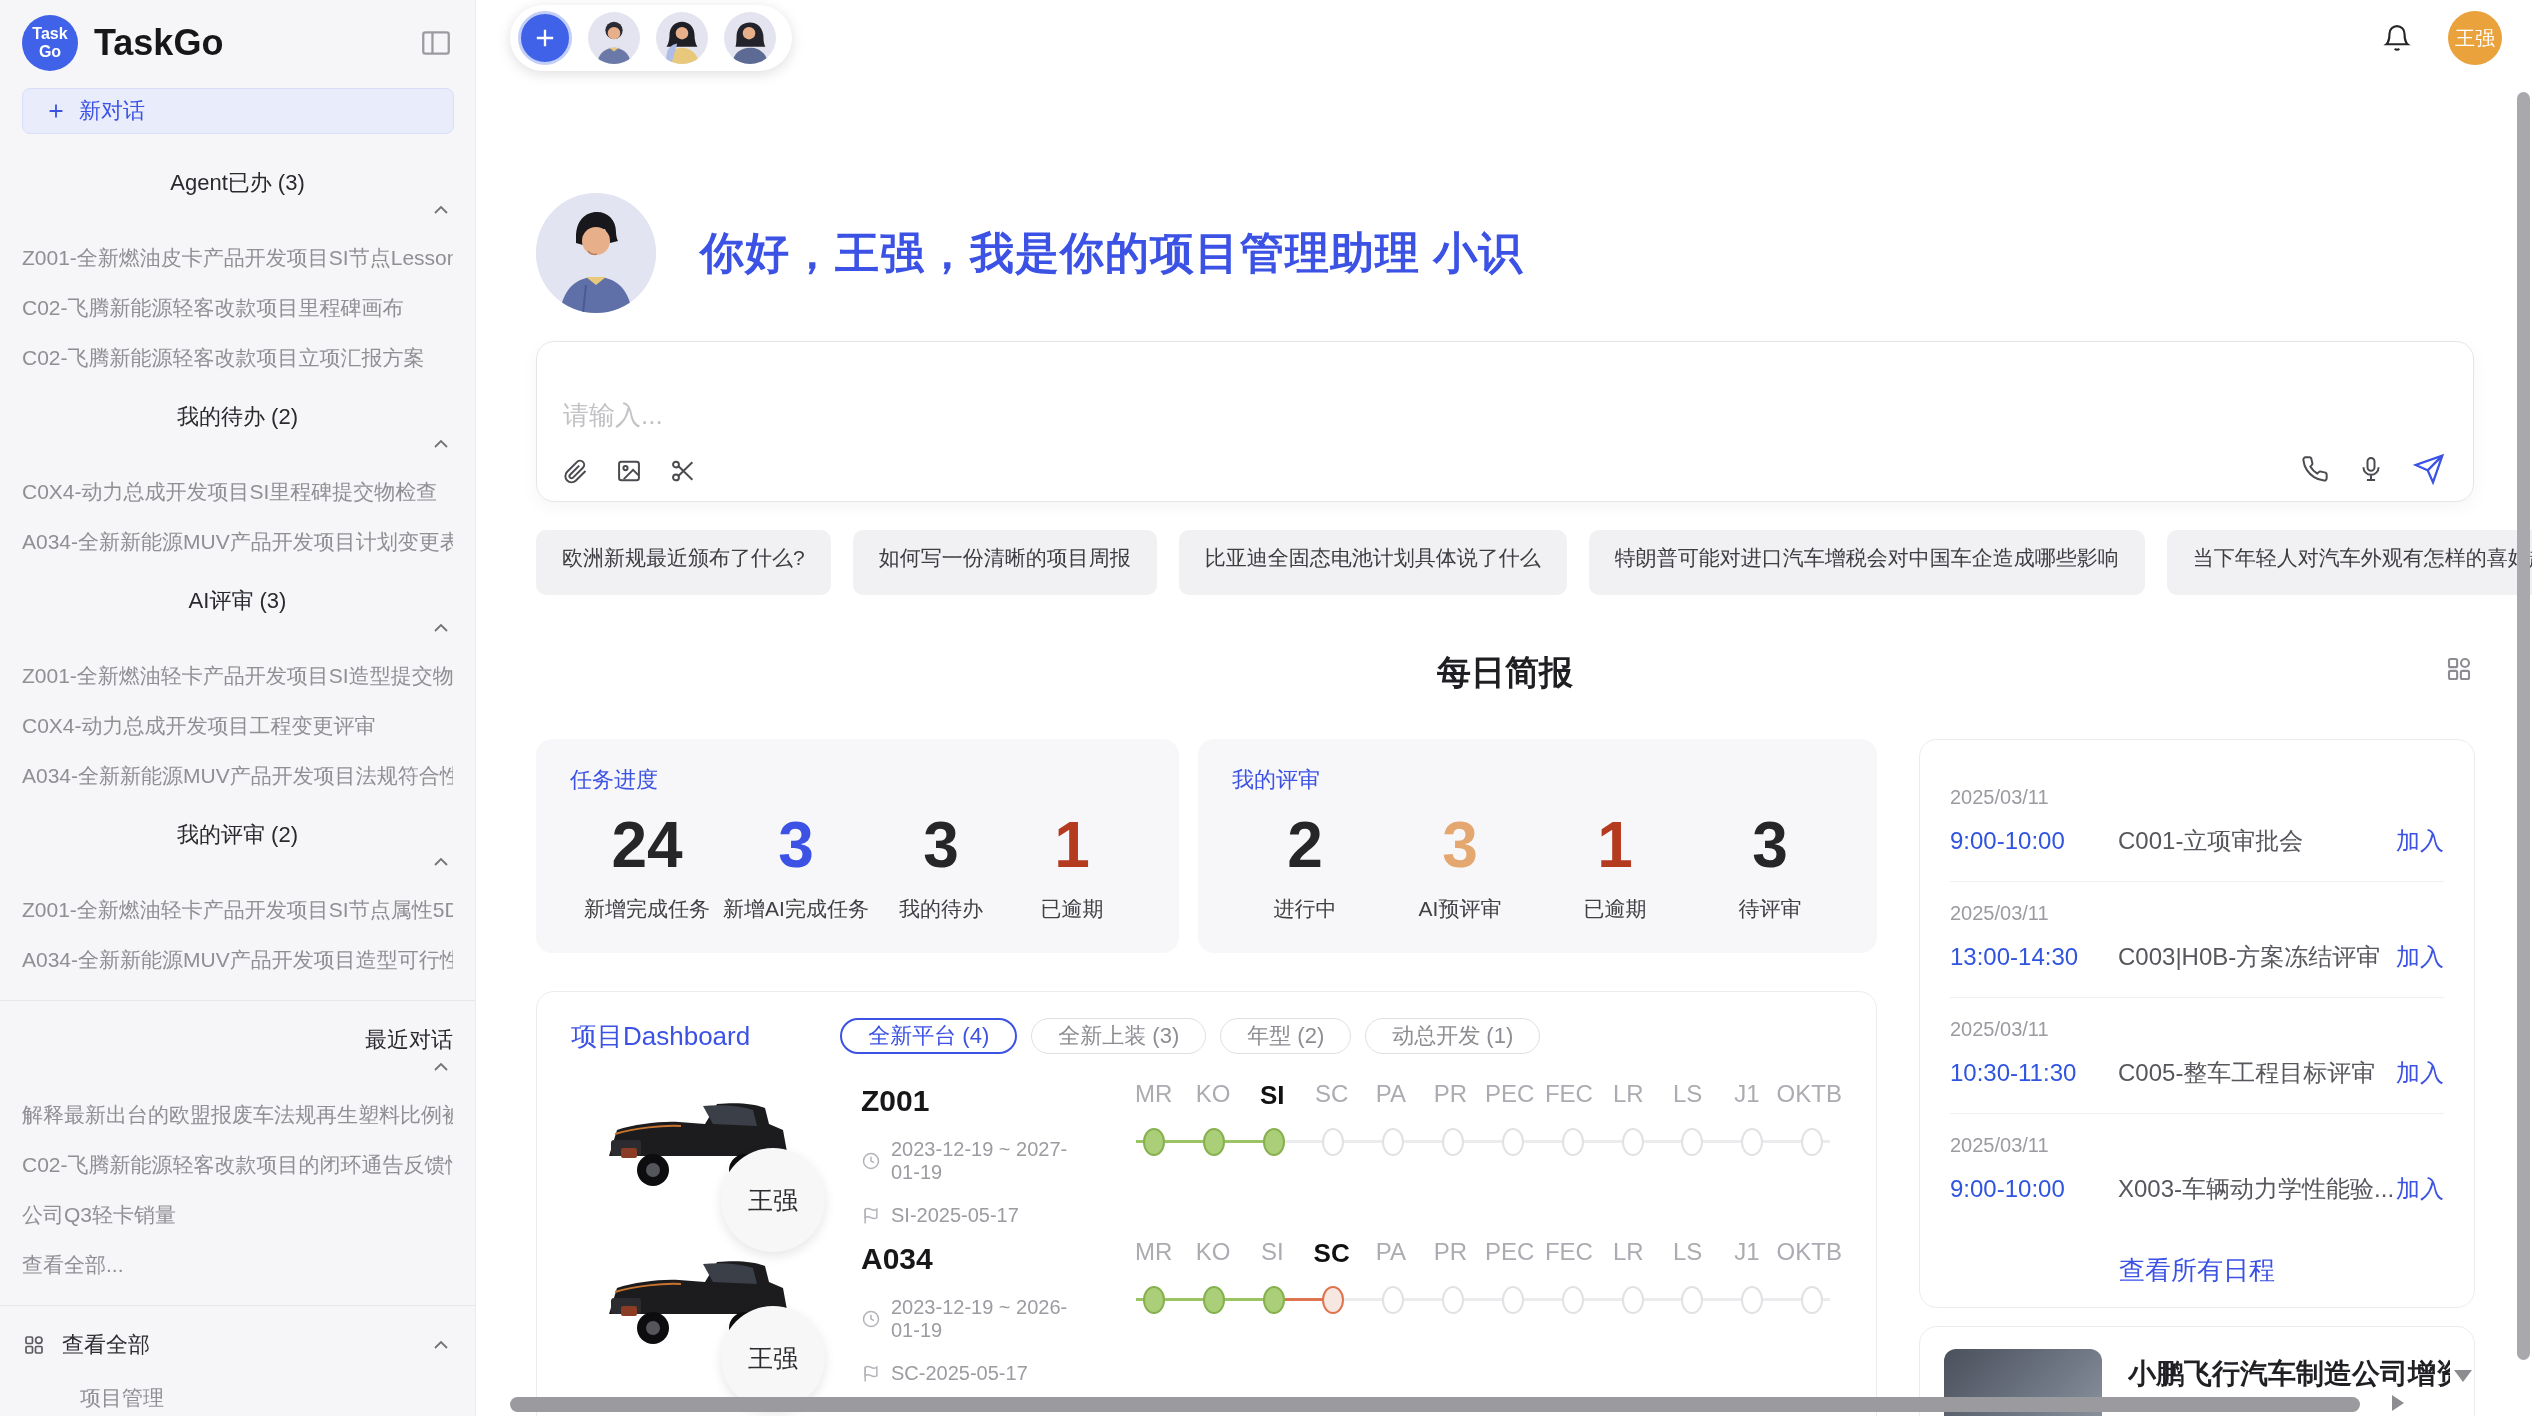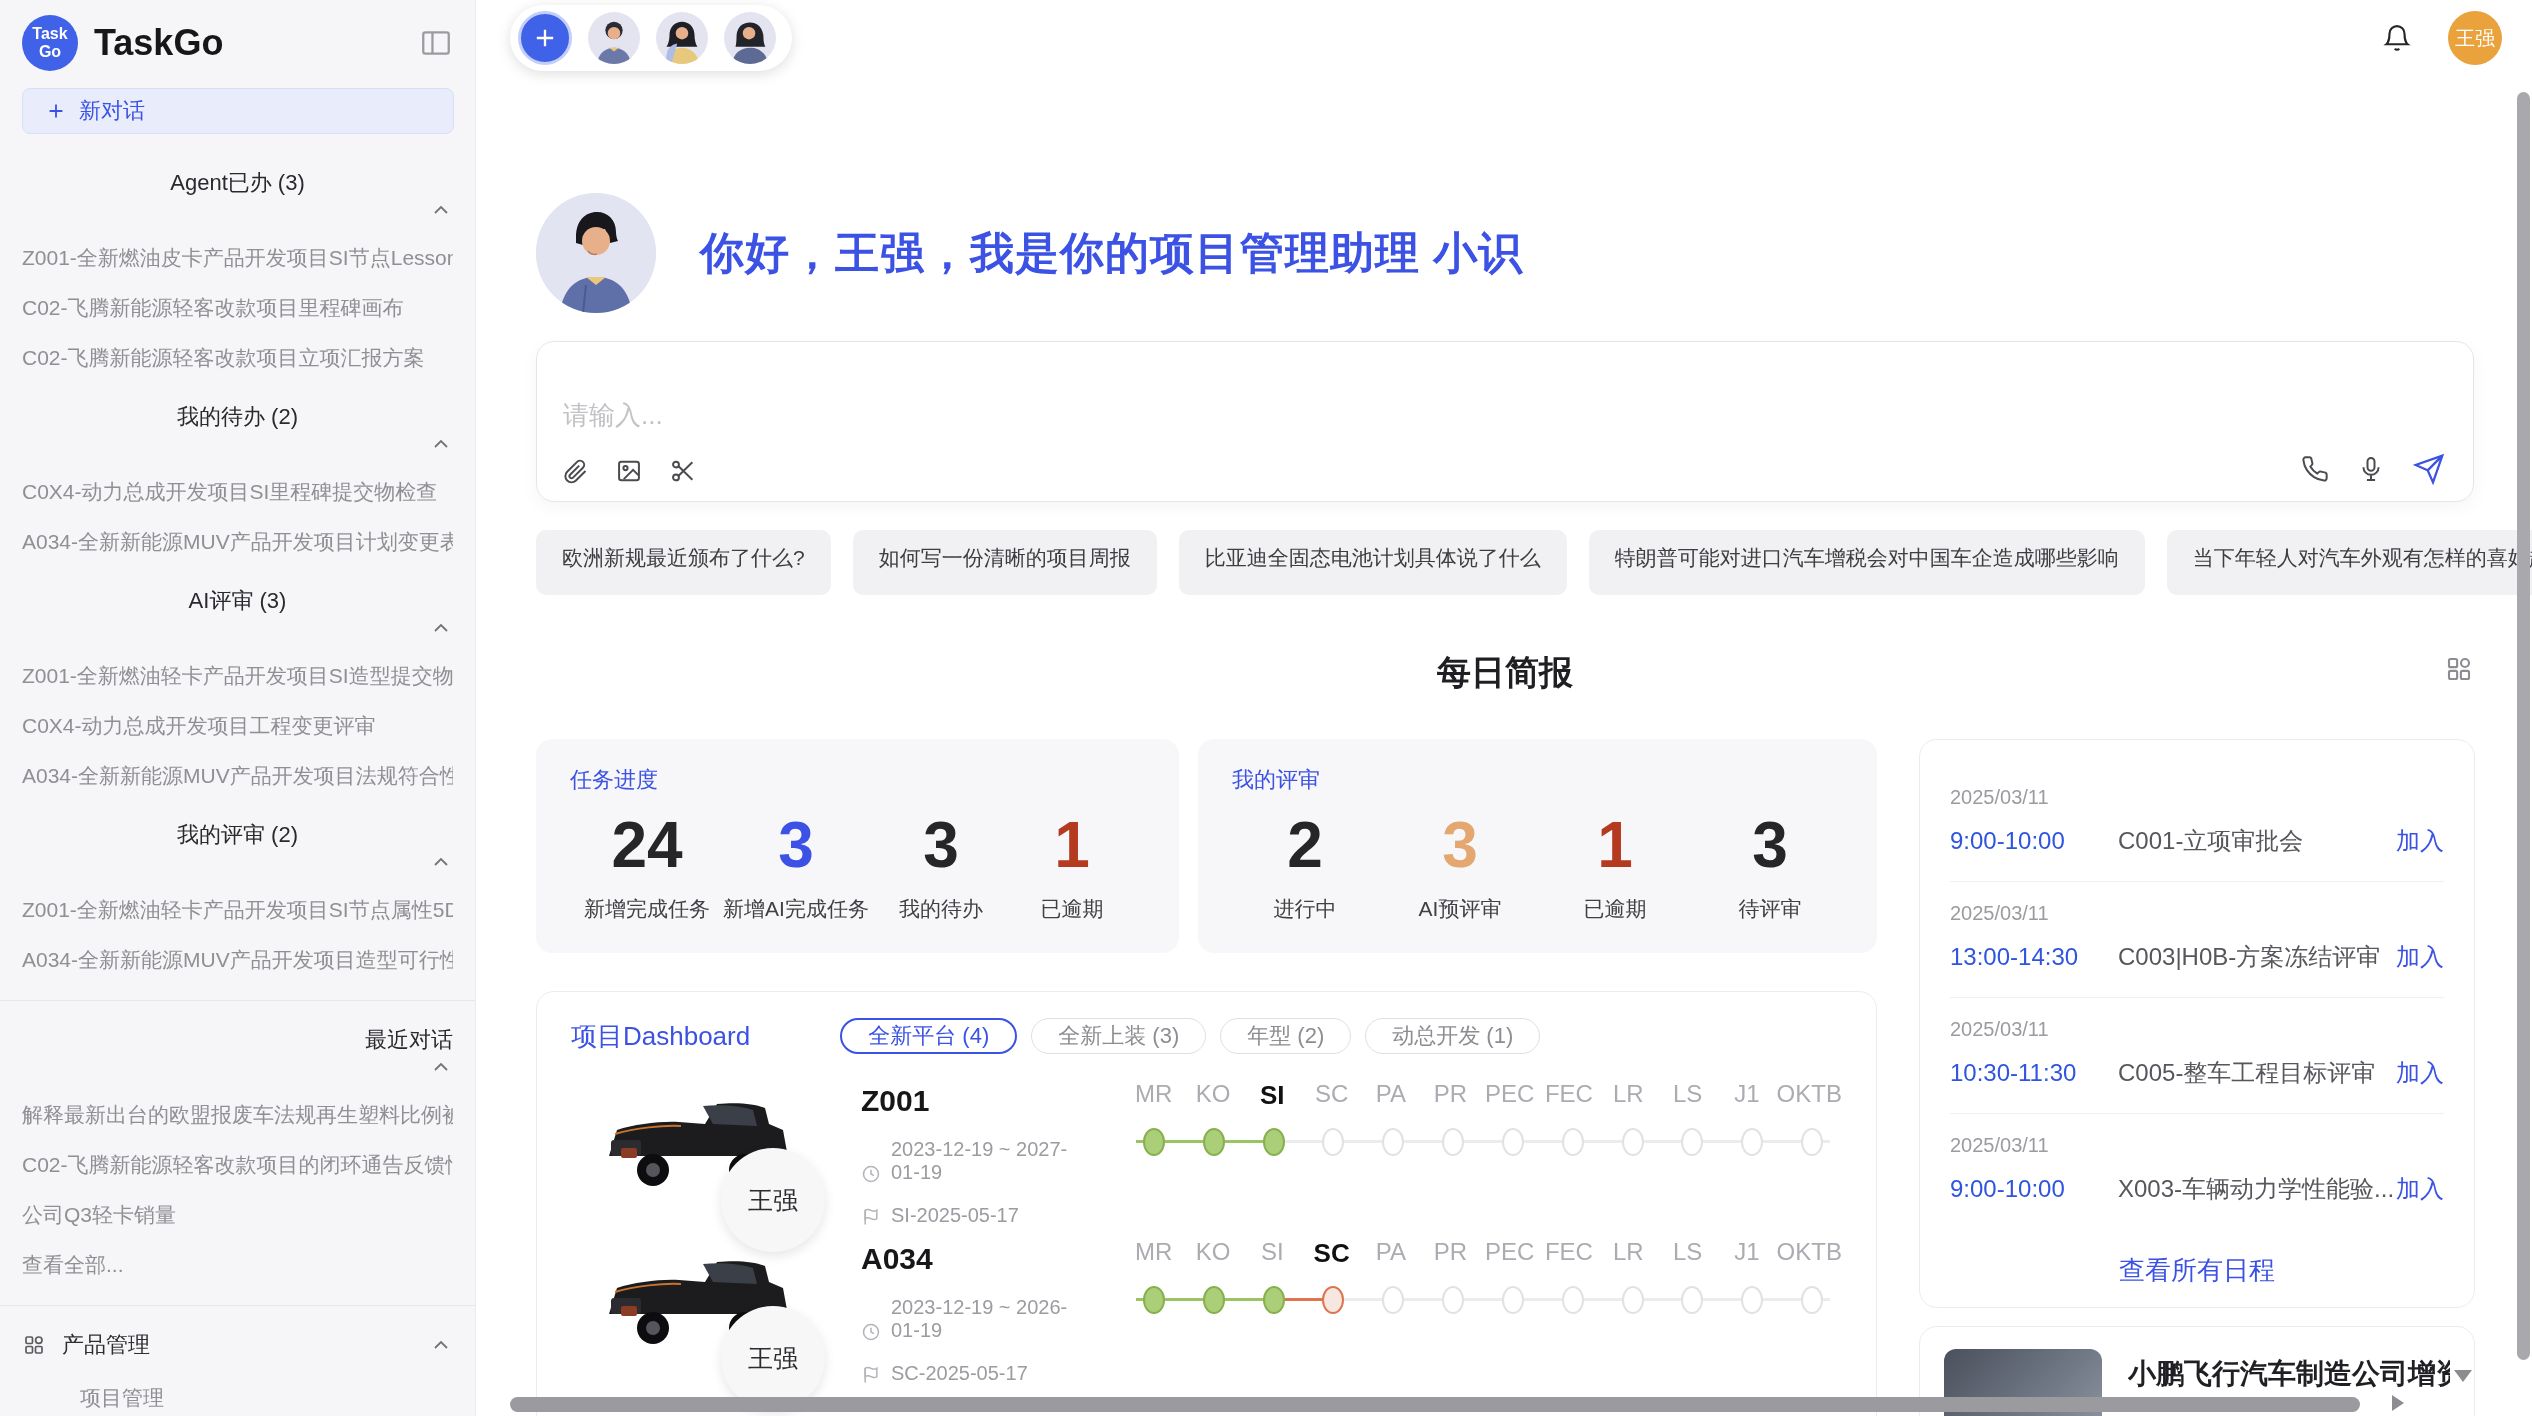--- a/index.html
+++ b/index.html
@@ -71,21 +71,21 @@
   .dash-title { font-size:26px; color:#3b52e4; }
   .tabs { display:flex; gap:14px; margin-left:90px; }
   .tab { height:36px; border-radius:26px; padding:0 26px; font-size:22px; display:flex; align-items:center; cursor:pointer; border:1px solid #e0e0e3; color:#8c8c92; background:#fff; }
   .tab.active { border:2px solid #3b52e4; color:#3b52e4; }
   .proj-row { display:flex; align-items:flex-start; padding:14px 34px 0 54px; height:158px; position:relative; }
   .truck-wrap { width:200px; height:122px; position:relative; flex:none; }
   .truck-wrap svg.truck { width:200px; height:122px; }
   .owner-badge { position:absolute; right:-34px; bottom:-52px; width:104px; height:104px; border-radius:50%; background:#f7f7f7; box-shadow:0 4px 12px rgba(0,0,0,.10); display:flex; align-items:center; justify-content:center; font-size:25px; color:#2b2b30; }
   .proj-info { margin-left:70px; width:235px; flex:none; }
   .proj-name { font-size:30px; font-weight:bold; color:#17171a; margin-top:6px; }
-  .proj-meta { margin-top:20px; display:flex; align-items:flex-end; gap:10px; font-size:20px; color:#9b9ba1; }
+  .proj-meta { margin-top:20px; display:flex; align-items:center; gap:10px; font-size:20px; color:#9b9ba1; }
   .proj-meta .m-ic { width:20px; height:20px; color:#b3b3b9; flex:none; }
   .ms-track { flex:1; margin-left:28px; position:relative; height:120px; margin-top:2px; }
   .ms-labels { display:flex; }
   .ms-label { flex:1; text-align:center; font-size:24px; color:#ababb1; }
   .ms-label.current { color:#111; font-weight:bold; font-size:26px; }
   .ms-dots { display:flex; position:absolute; left:0; right:0; top:48px; }
   .ms-cell { flex:1; display:flex; justify-content:center; }
   .ms-dot { width:22px; height:28px; border-radius:50%; background:#fff; border:2px solid #e2e2e5; z-index:2; }
   .ms-dot.done { background:#abce78; border-color:#86b14e; }
   .ms-dot.late { background:#f6e7e1; border-color:#df7450; }
@@ -196,21 +196,21 @@
 
     <hr class="sb-divider">
 
     <div class="sb-row" style="margin-top:24px;">
       <span class="sb-ic"><svg viewBox="0 0 24 24" fill="none" stroke="currentColor" stroke-width="1.7">
             <rect x="4" y="4" width="6.5" height="6.5" rx="1.2"></rect>
             <circle cx="16.8" cy="7.2" r="3.2"></circle>
             <rect x="4" y="13.5" width="6.5" height="6.5" rx="1.2"></rect>
             <rect x="13.5" y="13.5" width="6.5" height="6.5" rx="1.2"></rect>
           </svg></span>
-      <span>产品管理</span>
+      <span>查看全部</span>
       <span class="sb-chevron"><svg viewBox="0 0 24 24" fill="none" stroke="currentColor" stroke-width="1.8">
             <polyline points="6 15 12 9 18 15"></polyline>
           </svg></span>
     </div>
     <div class="sb-sub">项目管理</div>
     <div class="sb-sub">产品管理</div>
     <div class="sb-sub">变更管理</div>
 
   </div>
 </aside>

